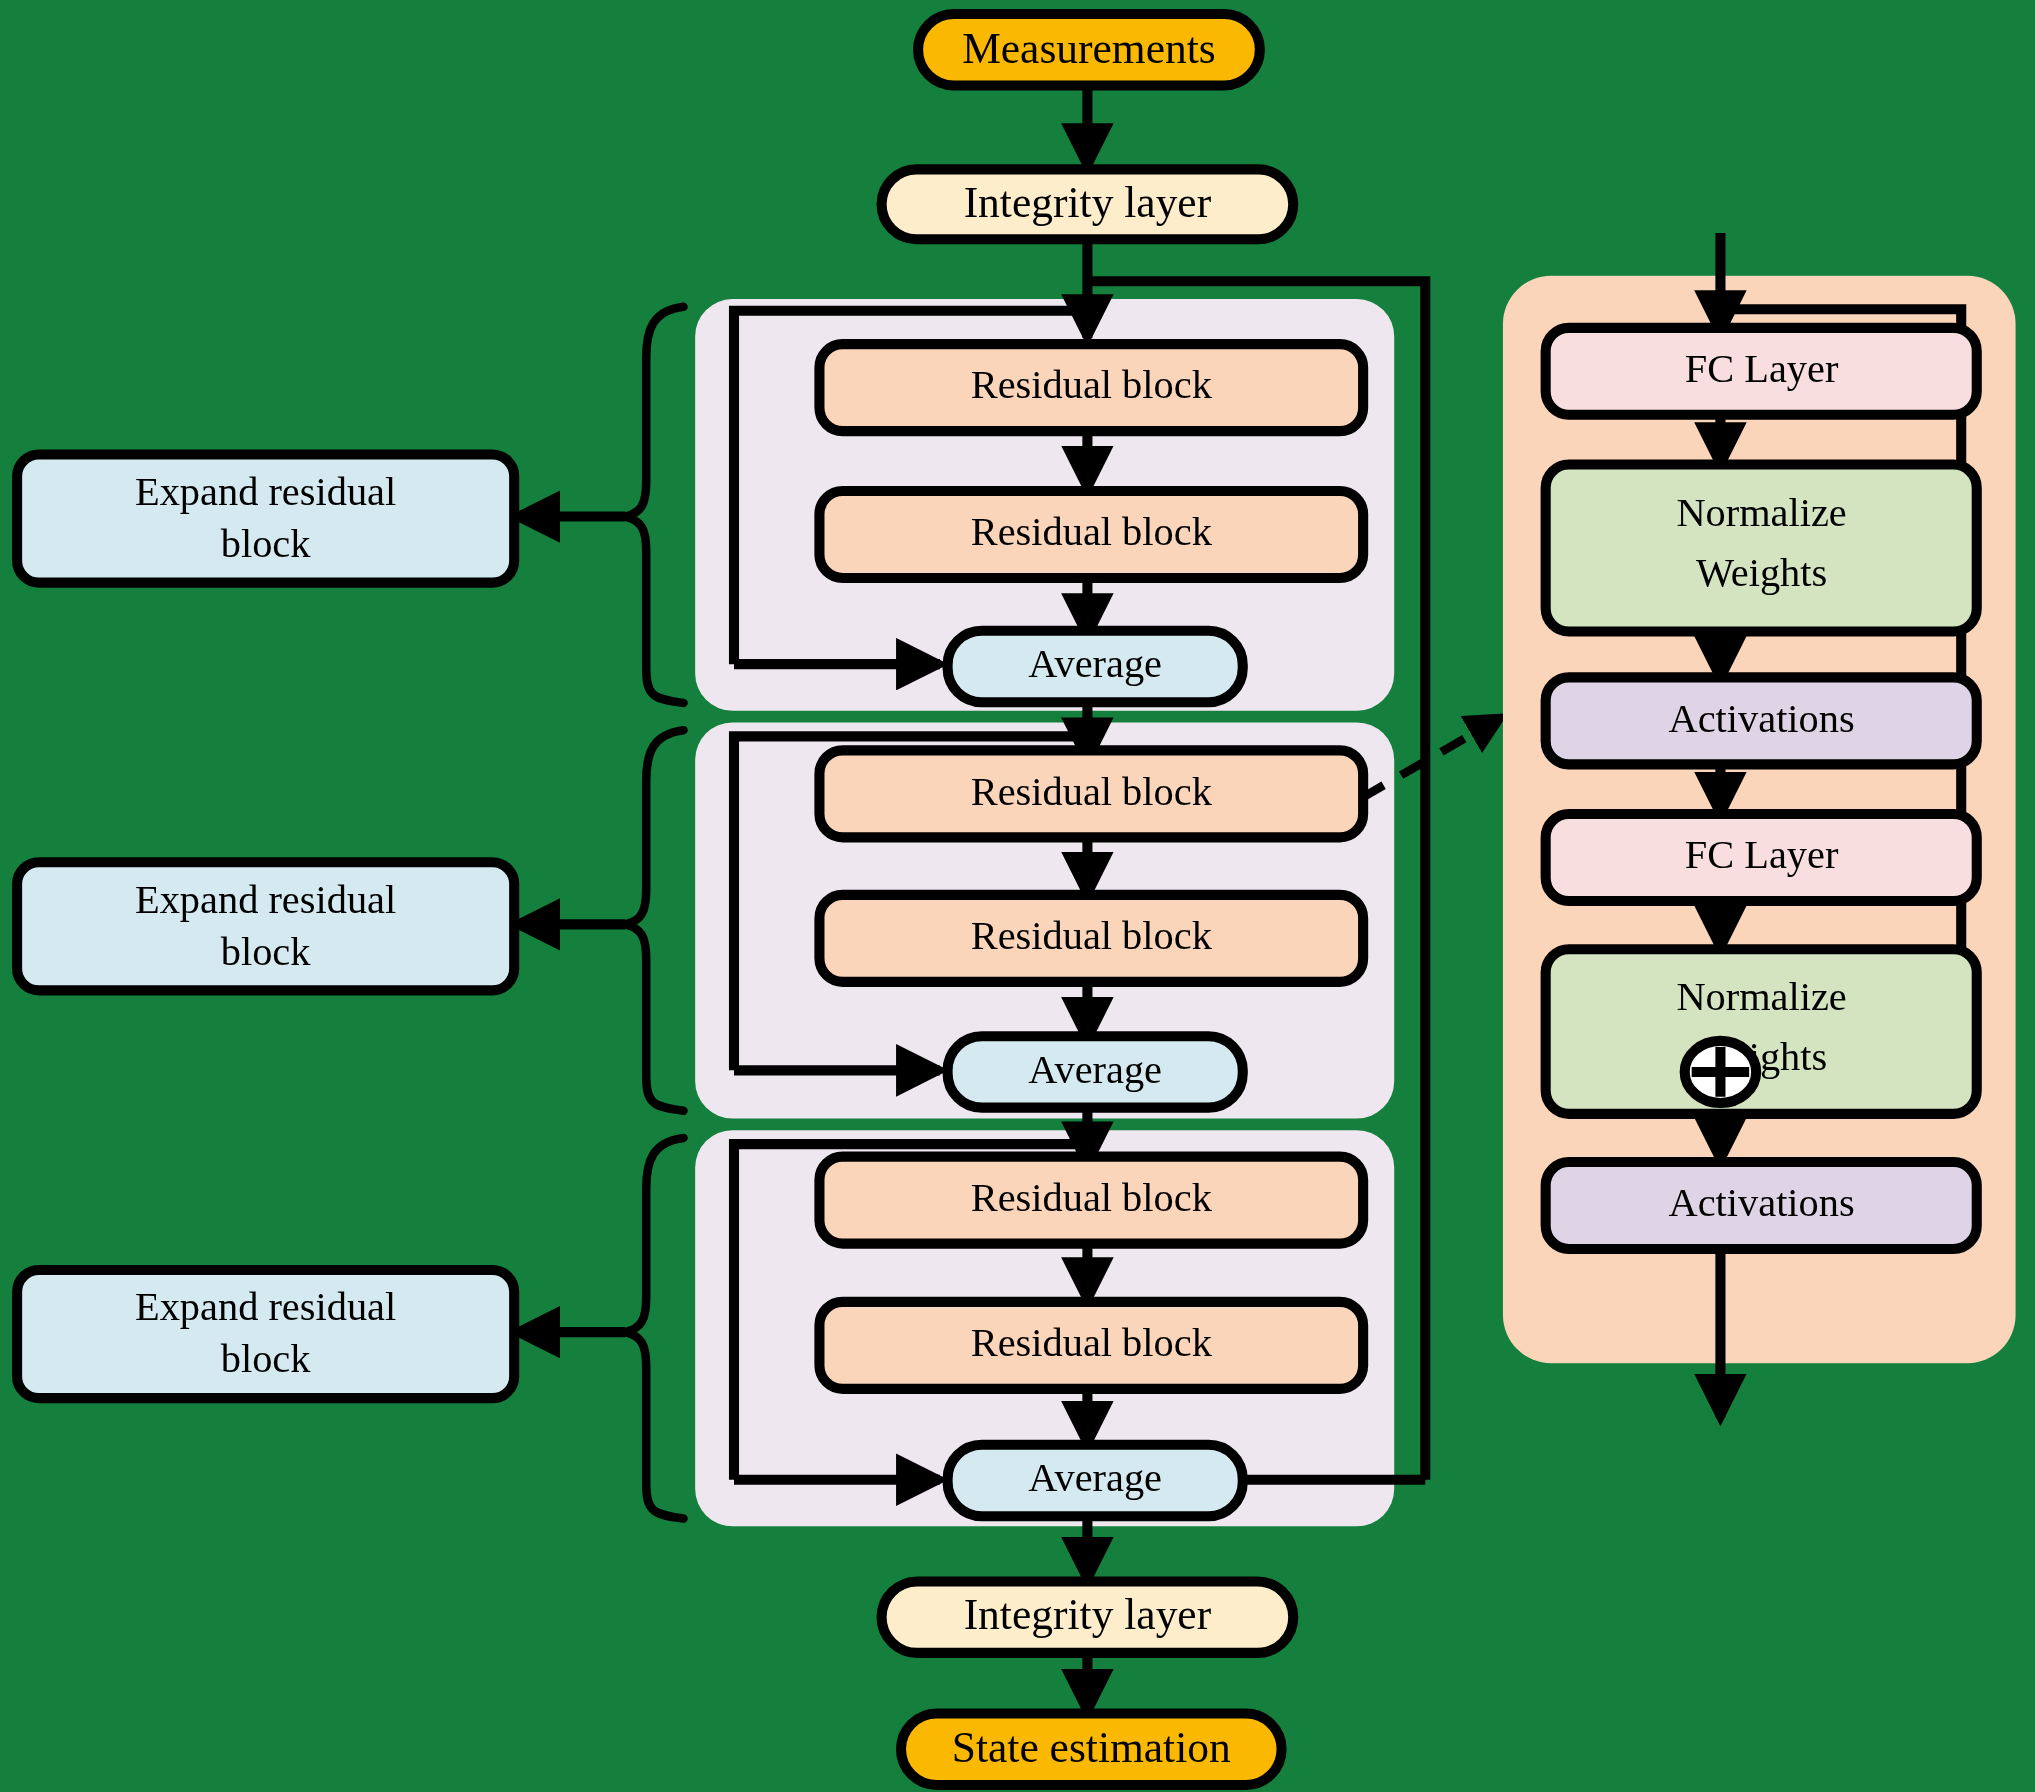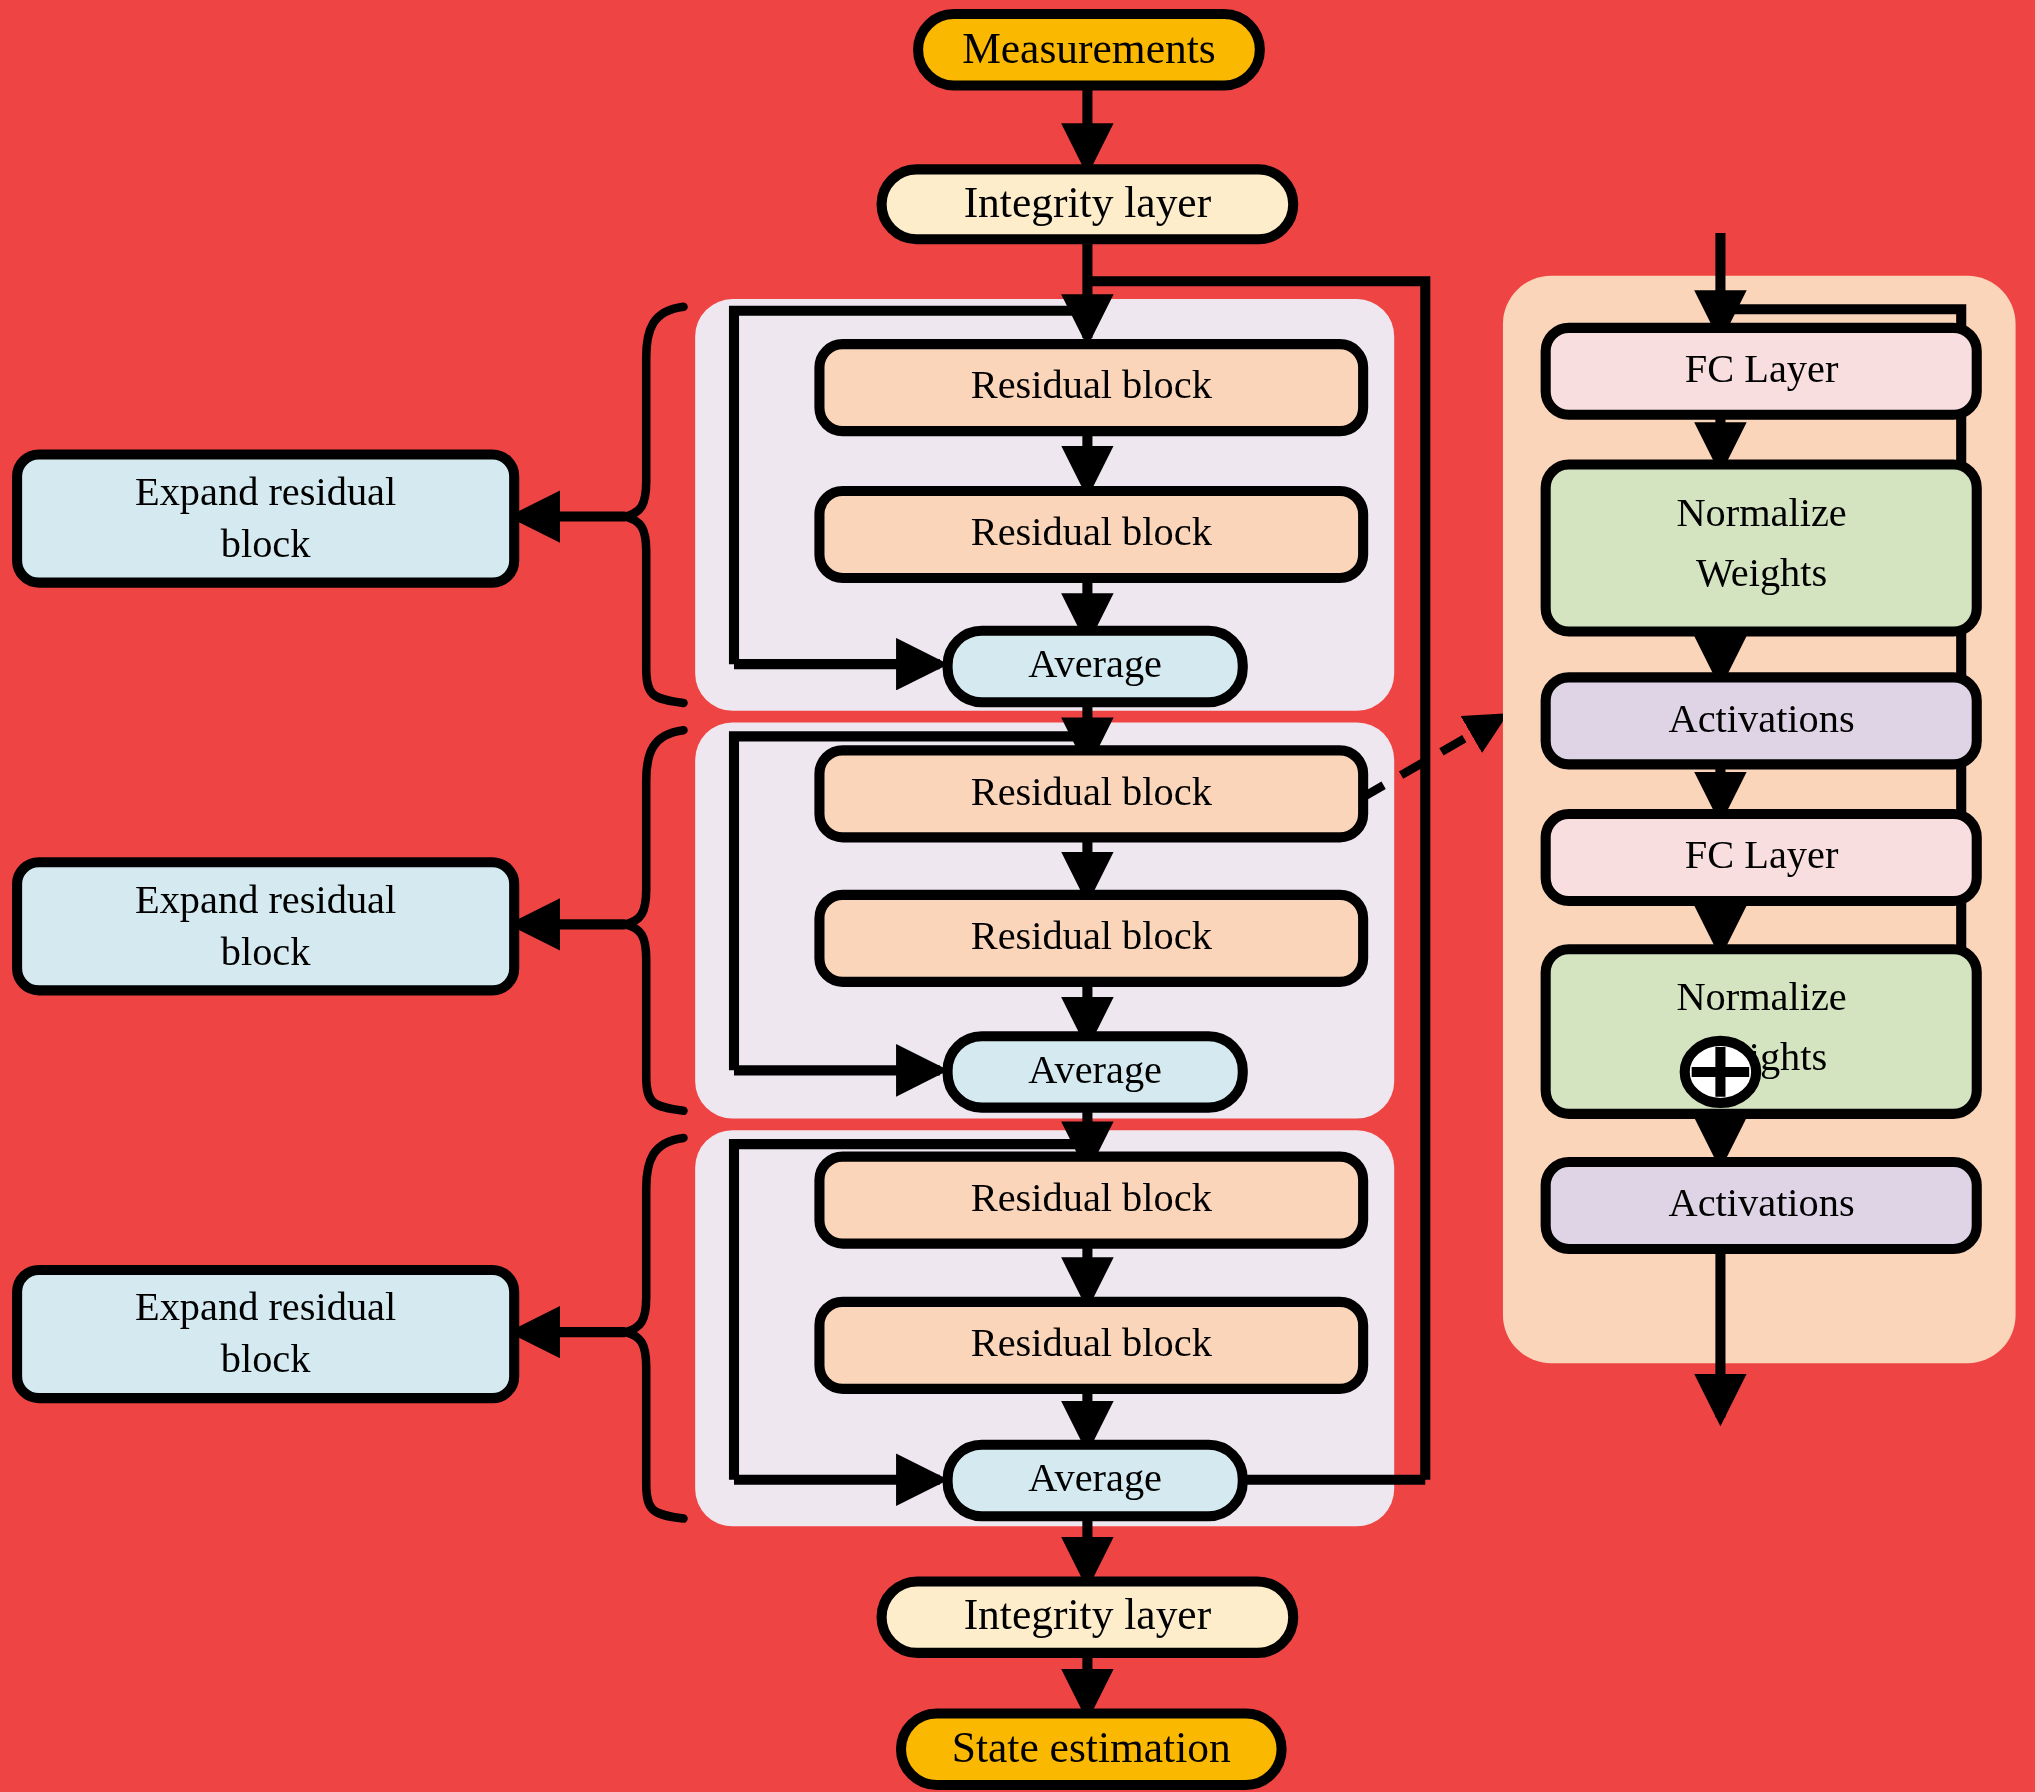--- a/index.html
+++ b/index.html
@@ -1,18 +1,18 @@
 <!DOCTYPE html>
 <html style="font-size:12.4px"><head>
 <meta charset="utf-8">
 <style>
   html,body{margin:0;padding:0;background:#fff;}
   body{width:2035px;height:1792px;overflow:hidden;
        font-family:"Liberation Serif","DejaVu Serif",serif;}
-  #root{position:relative;width:2035px;height:1792px;background:#ef4444;}
+  #root{position:relative;width:2035px;height:1792px;background:#15803d;}
   svg{display:block;}
   text{font-family:"Liberation Serif","DejaVu Serif",serif;fill:#000;}
   .lbl{font-size:52px;text-anchor:middle;dominant-baseline:middle;}
   .lbl-big{font-size:56px;text-anchor:middle;dominant-baseline:middle;}
   .thick{stroke:#000;stroke-width:13;fill:none;stroke-linecap:butt;}
   .brace{stroke:#000;stroke-width:11;fill:none;stroke-linecap:round;}
   .dash{stroke:#000;stroke-width:11;fill:none;stroke-dasharray:34 26;}
 </style>
 </head>
 <body>

